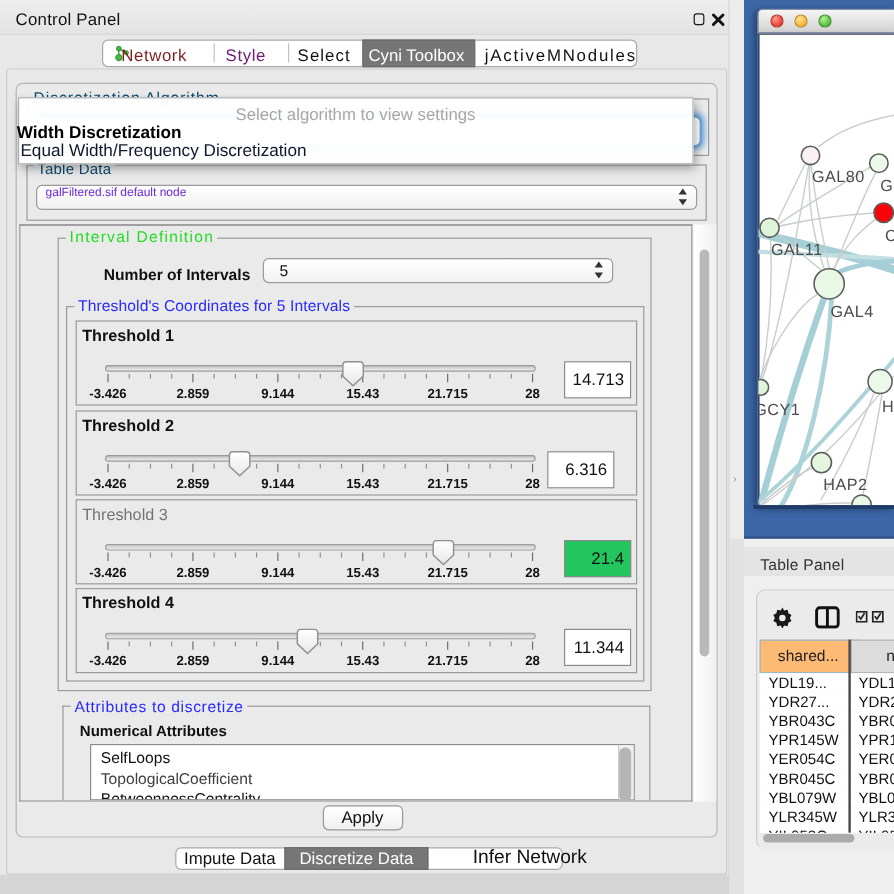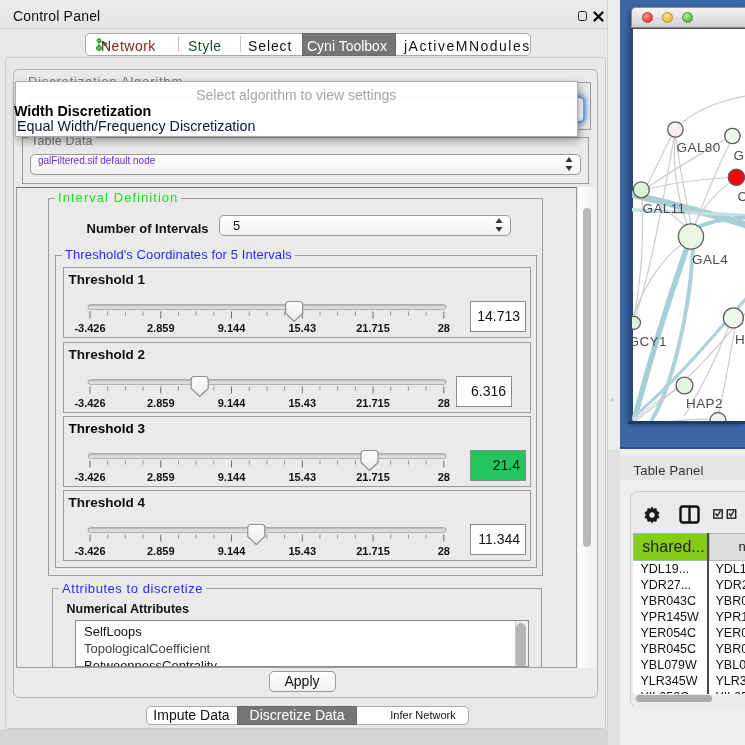--- a/index.html
+++ b/index.html
@@ -1,17 +1,17 @@
 <!DOCTYPE html>
 <html><head><meta charset="utf-8">
 <style>
 *{margin:0;padding:0;box-sizing:border-box}
 html,body{width:745px;height:745px;font-family:"Liberation Sans",sans-serif;background:#e8e8e8;position:relative;overflow:hidden}
 .abs{position:absolute}
-.grouptitle{position:absolute;font-size:13px;color:#737373;background:#eaeaea;padding:0 3px;line-height:14px;letter-spacing:0.8px}
+.grouptitle{position:absolute;font-size:13px;color:#0c4a6e;background:#eaeaea;padding:0 3px;line-height:14px;letter-spacing:0.8px}
 </style></head>
 <body>
 
 <div class="abs" style="left:0;top:0;width:609.5px;height:745px;background:#e8e8e8"></div>
 
 <div class="abs" style="left:0;top:0;width:609.5px;height:29px;background:linear-gradient(#ededed,#e4e4e4);border-bottom:1px solid #d4d4d4"></div>
 <div class="abs" style="left:13px;top:7.5px;font-size:14px;color:#111;letter-spacing:0.2px">Control Panel</div>
 <div class="abs" style="left:577.5px;top:11px;width:9.5px;height:9.5px;border:1.6px solid #1a1a1a;border-radius:2.5px"></div>
 <svg class="abs" style="left:592px;top:10px" width="13" height="13" viewBox="0 0 13 13">
     <path d="M2.5 2.5 L10.5 10.5 M10.5 2.5 L2.5 10.5" stroke="#111" stroke-width="2.4" stroke-linecap="round"></path>
@@ -21,21 +21,21 @@
 <div class="abs" style="left:302px;top:33px;width:93.5px;height:22.5px;background:#767676;border:1px solid #6b6b6b"></div>
 <svg class="abs" style="left:95px;top:37px" width="14" height="15" viewBox="0 0 14 15">
 <line x1="4" y1="3.5" x2="4" y2="10.5" stroke="#3aa83a" stroke-width="1.2"></line>
 <line x1="4" y1="3.5" x2="10" y2="7" stroke="#3aa83a" stroke-width="1.2"></line>
 <circle cx="4" cy="3.5" r="2" fill="#49b849" stroke="#2f8f2f" stroke-width="0.8"></circle>
 <circle cx="4" cy="11" r="2.6" fill="#49b849" stroke="#2f8f2f" stroke-width="0.8"></circle>
 <circle cx="10.3" cy="7" r="1.7" fill="#49b849" stroke="#2f8f2f" stroke-width="0.8"></circle>
 </svg>
 <div class="abs" style="left:101px;top:37.5px;font-size:14px;color:#7f1d1d;letter-spacing:0.5px">Network</div>
 <div class="abs" style="left:178px;top:36px;width:1px;height:16px;background:#c4c4c4"></div>
-<div class="abs" style="left:188px;top:37.5px;font-size:14px;color:#14532d;letter-spacing:0.5px">Style</div>
+<div class="abs" style="left:188px;top:37.5px;font-size:14px;color:#701a75;letter-spacing:0.5px">Style</div>
 <div class="abs" style="left:239.5px;top:36px;width:1px;height:16px;background:#c4c4c4"></div>
 <div class="abs" style="left:248px;top:37.5px;font-size:14px;color:#111;letter-spacing:0.9px">Select</div>
 <div class="abs" style="left:307px;top:37.5px;font-size:14px;color:#fff">Cyni Toolbox</div>
 <div class="abs" style="left:404px;top:37.5px;font-size:14px;color:#111;letter-spacing:1.5px">jActiveMNodules</div>
 
 <div class="abs" style="left:13px;top:69px;width:584.5px;height:628.5px;border:1px solid #b5b5b5;border-radius:6px;background:#eaeaea"></div>
 
 <div class="abs" style="left:4.5px;top:56.5px;width:601px;height:672px;border:1px solid #cccccc;border-radius:3px"></div>
 <div class="abs" style="left:0;top:728.5px;width:609.5px;height:16.5px;background:#d5d5d5"></div>
 
@@ -155,21 +155,21 @@
 <text x="27.00" y="64.5" font-size="11" font-weight="bold" fill="#111" text-anchor="middle" font-family="Liberation Sans, sans-serif">-3.426</text>
     <text x="97.76" y="64.5" font-size="11" font-weight="bold" fill="#111" text-anchor="middle" font-family="Liberation Sans, sans-serif">2.859</text>
     <text x="168.52" y="64.5" font-size="11" font-weight="bold" fill="#111" text-anchor="middle" font-family="Liberation Sans, sans-serif">9.144</text>
     <text x="239.28" y="64.5" font-size="11" font-weight="bold" fill="#111" text-anchor="middle" font-family="Liberation Sans, sans-serif">15.43</text>
     <text x="310.04" y="64.5" font-size="11" font-weight="bold" fill="#111" text-anchor="middle" font-family="Liberation Sans, sans-serif">21.715</text>
     <text x="380.80" y="64.5" font-size="11" font-weight="bold" fill="#111" text-anchor="middle" font-family="Liberation Sans, sans-serif">28</text>
 <path d="M 128.18 46.5 L 128.18 37.5 Q 128.18 34.5 131.18 34.5 L 142.18 34.5 Q 145.18 34.5 145.18 37.5 L 145.18 46.5 L 136.68 54.5 Z" fill="url(#thumbg)" stroke="#8f8f8f" stroke-width="1.2"></path>
 </svg>
 <div style="position:absolute;left:456px;top:376px;width:56px;height:31px;background:#fff;border:1px solid #8a8a8a;box-sizing:border-box;font-size:14px;line-height:29px;text-align:right;padding-right:5px;color:#111">6.316</div>
 <div style="position:absolute;left:63px;top:416px;width:467.5px;height:71px;border:1px solid #9b9b9b;box-sizing:border-box"></div>
-<div style="position:absolute;left:68.5px;top:421px;font-size:13.5px;font-weight:bold;color:#000000">Threshold 3</div>
+<div style="position:absolute;left:68.5px;top:421px;font-size:13.5px;font-weight:normal;color:#737373">Threshold 3</div>
 <svg style="position:absolute;left:63px;top:416px;width:469px;height:71px" viewBox="0 0 469 71">
 <defs>
 <linearGradient id="trkg416" x1="0" y1="0" x2="0" y2="1">
  <stop offset="0" stop-color="#b9b9b9"></stop>
         <stop offset="0.45" stop-color="#d8d8d8"></stop>
         <stop offset="1" stop-color="#efefef"></stop>
 </linearGradient>
 <linearGradient id="thumbg" x1="0" y1="0" x2="0" y2="1">
  <stop offset="0" stop-color="#ffffff"></stop>
         <stop offset="1" stop-color="#e8e8e8"></stop>
@@ -262,21 +262,21 @@
   <div style="position:absolute;right:0;top:0;width:13px;height:47.5px;background:#f0f0f0;border-left:1px solid #c9c9c9"></div>
   <div style="position:absolute;right:1.5px;top:2px;width:10px;height:45px;background:#b5b5b5;border-radius:5px"></div>
 </div>
 
 <div class="abs" style="left:268.5px;top:671px;width:67px;height:20.5px;background:linear-gradient(#ffffff,#f0f0f0);border:1px solid #9a9a9a;border-radius:5px;text-align:center;font-size:14px;line-height:18.5px;color:#111">Apply</div>
 
 <div class="abs" style="left:146px;top:705.5px;width:323px;height:19px;background:#fff;border:1px solid #a9a9a9;border-radius:5px"></div>
 <div class="abs" style="left:237px;top:705.5px;width:120px;height:19px;background:#767676;border:1px solid #6b6b6b"></div>
 <div class="abs" style="left:146px;top:705.5px;width:91px;height:19px;text-align:center;font-size:14px;line-height:18px;color:#111">Impute Data</div>
 <div class="abs" style="left:237px;top:705.5px;width:120px;height:19px;text-align:center;font-size:14px;line-height:18px;color:#fff">Discretize Data</div>
-<div class="abs" style="left:357px;top:705.5px;width:132px;height:19px;text-align:center;font-size:11px;line-height:18px;color:#111">Infer Network</div>
+<div class="abs" style="left:357px;top:705.5px;width:132px;height:19px;text-align:right;font-size:16px;line-height:18px;color:#111">Infer Network</div>
 
 <div class="abs" style="left:14.5px;top:81px;width:563.5px;height:55.5px;background:rgba(255,255,255,0.96);border:1px solid #adadad;box-shadow:2px 4px 8px rgba(0,0,0,0.35)"></div>
 <div class="abs" style="left:14.5px;top:86.5px;width:563.5px;text-align:center;font-size:14px;color:#a6a6a6">Select algorithm to view settings</div>
 <div class="abs" style="left:14px;top:102.5px;font-size:14.3px;font-weight:bold;color:#000">Width Discretization</div>
 <div class="abs" style="left:17px;top:117.5px;font-size:14.3px;color:#0f172a">Equal Width/Frequency Discretization</div>
 
 <div class="abs" style="left:606.5px;top:0;width:1.5px;height:745px;background:#d2d2d2"></div>
 <div class="abs" style="left:608px;top:0;width:12px;height:745px;background:#ececec"></div>
 <div class="abs" style="left:620px;top:0;width:125px;height:449px;background:#3c66a6"></div>
 <div class="abs" style="left:620px;top:447px;width:125px;height:2px;background:#2c4d85"></div>
@@ -345,21 +345,21 @@
 <rect x="1.5" y="1.5" width="18" height="16" rx="2.5" fill="none" stroke="#111" stroke-width="2.4"></rect>
 <line x1="10.5" y1="2" x2="10.5" y2="17" stroke="#111" stroke-width="2.4"></line>
 </svg>
 <svg class="abs" style="left:713px;top:508.5px" width="26" height="10" viewBox="0 0 26 10">
 <rect x="0.8" y="0.8" width="8.4" height="8.4" fill="none" stroke="#222" stroke-width="1.4"></rect>
 <path d="M2.5 4.5 L4.3 6.8 L7.5 1.8" fill="none" stroke="#222" stroke-width="1.4"></path>
 <rect x="14.3" y="0.8" width="8.4" height="8.4" fill="none" stroke="#222" stroke-width="1.4"></rect>
 <path d="M16 4.5 L17.8 6.8 L21 1.8" fill="none" stroke="#222" stroke-width="1.4"></path>
 </svg>
 
-<div class="abs" style="left:632.5px;top:533px;width:82px;height:27.5px;background:#84cc16;border:1px solid #9ab7c2;text-align:center;font-size:16px;line-height:26px;color:#222">shared...</div>
+<div class="abs" style="left:632.5px;top:533px;width:82px;height:27.5px;background:#fdba74;border:1px solid #9ab7c2;text-align:center;font-size:13px;line-height:26px;color:#222">shared...</div>
 <div class="abs" style="left:708.5px;top:533px;width:36.5px;height:27.5px;background:#dcdcdc;border:1px solid #b5b5b5;border-right:none;font-size:13px;line-height:26px;color:#222;padding-left:29px;overflow:hidden">na</div>
 <div style="position:absolute;left:632.5px;top:560.5px;width:112.5px;height:16px;background:#fff"></div>
 <div style="position:absolute;left:640.5px;top:560.5px;font-size:12.5px;line-height:16px;color:#111">YDL19...</div>
 <div style="position:absolute;left:715.5px;top:560.5px;font-size:12.5px;line-height:16px;color:#111">YDL194W</div>
 <div style="position:absolute;left:632.5px;top:576.5px;width:112.5px;height:16px;background:#fff"></div>
 <div style="position:absolute;left:640.5px;top:576.5px;font-size:12.5px;line-height:16px;color:#111">YDR27...</div>
 <div style="position:absolute;left:715.5px;top:576.5px;font-size:12.5px;line-height:16px;color:#111">YDR277C</div>
 <div style="position:absolute;left:632.5px;top:592.5px;width:112.5px;height:16px;background:#fff"></div>
 <div style="position:absolute;left:640.5px;top:592.5px;font-size:12.5px;line-height:16px;color:#111">YBR043C</div>
 <div style="position:absolute;left:715.5px;top:592.5px;font-size:12.5px;line-height:16px;color:#111">YBR043C</div>

